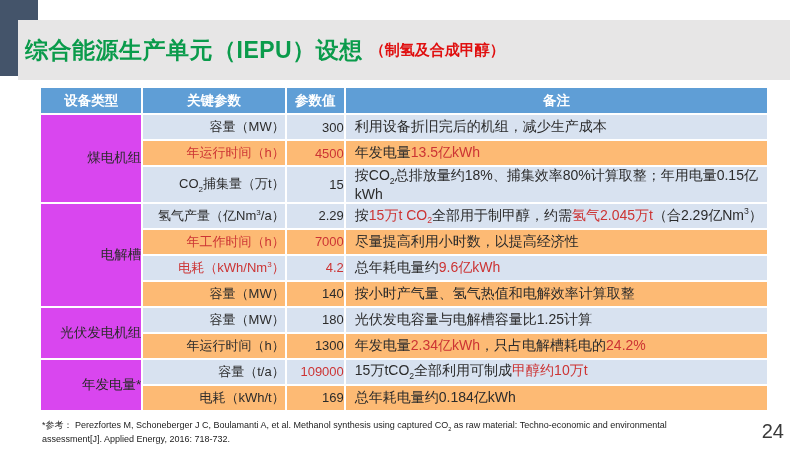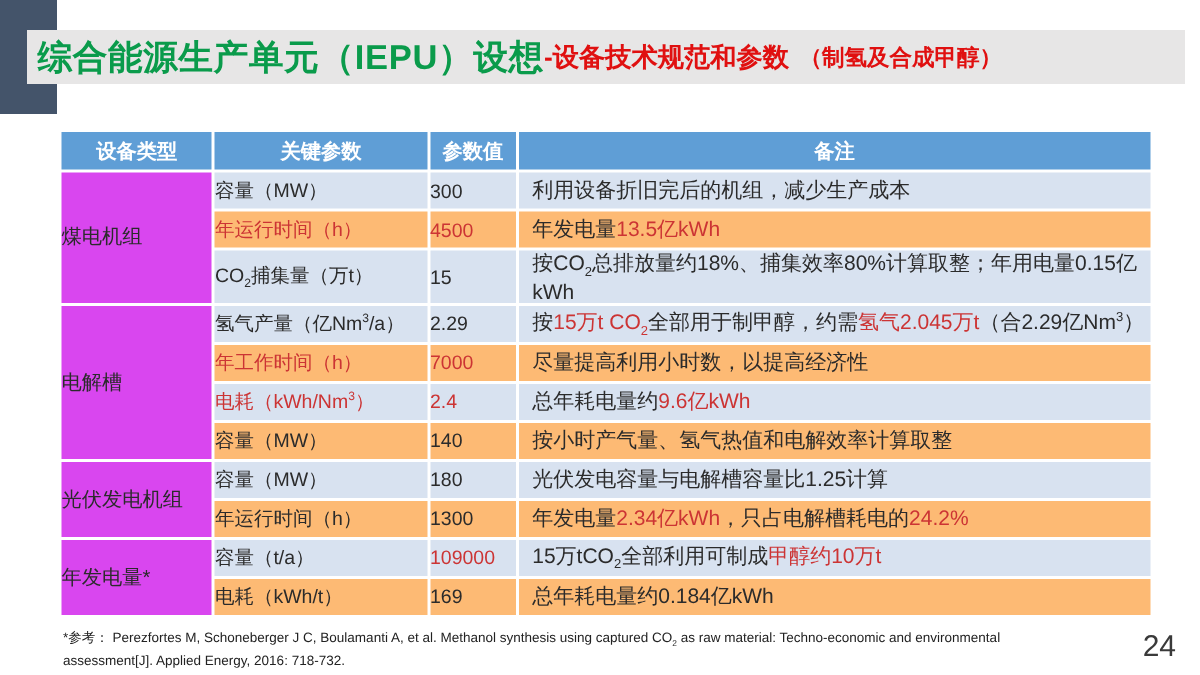--- a/index.html
+++ b/index.html
@@ -6,38 +6,38 @@
   body{
     width:800px;height:450px;overflow:hidden;background:#ffffff;
     font-family:"Liberation Sans","DejaVu Sans",sans-serif;
     position:relative;
   }
   .slide{position:absolute;left:0;top:0;width:800px;height:450px;background:#ffffff;}
 
   
   .navy-block{position:absolute;left:0;top:0;width:38px;height:76px;background:#44546A;}
   .title-band{
-    position:absolute;left:18px;top:20px;width:772px;height:36px;background:#E7E6E6;
+    position:absolute;left:18px;top:20px;width:772px;height:60px;background:#E7E6E6;
     display:flex;align-items:center;padding-left:7px;box-sizing:border-box;white-space:nowrap;
   }
   .title-main{font-size:23px;font-weight:bold;color:#0A9B4B;letter-spacing:0.5px;}
   .title-sub{font-size:17.5px;font-weight:bold;color:#E01010;}
   .title-sub2{font-size:15px;font-weight:bold;color:#E01010;margin-left:7px;}
 
   
   table.spec{
     position:absolute;left:39px;top:86px;width:730px;
     border-spacing:2px;border-collapse:separate;table-layout:fixed;
   }
   col.c-device{width:100px;} col.c-param{width:141px;} col.c-value{width:57px;} col.c-remark{width:420px;}
   th{
     background:#5F9ED6;color:#ffffff;font-weight:bold;font-size:13.5px;
     height:25px;text-align:center;padding:0;
   }
-  td{height:24px;font-size:13px;color:#2B2B2B;text-align:left;padding:0;vertical-align:middle;}
+  td{height:24px;font-size:13px;color:#2B2B2B;text-align:right;padding:0;vertical-align:middle;}
   td.device-cell{background:#d946ef;font-size:13.5px;}
   td.remark-cell{text-align:left;padding-left:9px;font-size:14px;}
   tr.band-dark td.data-cell{background:#D8E2F0;}
   tr.band-light td.data-cell{background:#fdba74;}
   .red{color:#CC3434;}
   sub,sup{font-size:0.62em;}
 
   
   .footnote{
     position:absolute;left:42px;top:419px;width:676px;
@@ -49,21 +49,20 @@
 </style>
 </head>
 <body>
 
 <div class="slide">
 
   <div class="navy-block"></div>
 
   <div class="title-band">
     <span class="title-main">综合能源生产单元（IEPU）设想</span>
-      <span class="title-sub">-设备技术规范和参数</span>
       <span class="title-sub2">（制氢及合成甲醇）</span>
   </div>
 
   <table class="spec">
     <colgroup>
       <col class="c-device">
         <col class="c-param">
         <col class="c-value">
         <col class="c-remark">
     </colgroup>
@@ -98,21 +97,21 @@
           <td class="data-cell value-cell"><span>2.29</span></td>
           <td class="data-cell remark-cell"><span>按</span><span class="red">15万t CO</span><sub class="red">2</sub><span>全部用于制甲醇，约需</span><span class="red">氢气2.045万t</span><span>（合2.29亿Nm</span><sup>3</sup><span>）</span></td>
         </tr>
         <tr class="band-light">
           <td class="data-cell param-cell"><span class="red">年工作时间（h）</span></td>
           <td class="data-cell value-cell"><span class="red">7000</span></td>
           <td class="data-cell remark-cell"><span>尽量提高利用小时数，以提高经济性</span></td>
         </tr>
         <tr class="band-dark">
           <td class="data-cell param-cell"><span class="red">电耗（kWh/Nm</span><sup class="red">3</sup><span class="red">）</span></td>
-          <td class="data-cell value-cell"><span class="red">2.4</span></td>
+          <td class="data-cell value-cell"><span class="red">4.2</span></td>
           <td class="data-cell remark-cell"><span>总年耗电量约</span><span class="red">9.6亿kWh</span></td>
         </tr>
         <tr class="band-light">
           <td class="data-cell param-cell"><span>容量（MW）</span></td>
           <td class="data-cell value-cell"><span>140</span></td>
           <td class="data-cell remark-cell"><span>按小时产气量、氢气热值和电解效率计算取整</span></td>
         </tr>
         <tr class="band-dark">
           <td rowspan="2" class="device-cell">光伏发电机组</td>
           <td class="data-cell param-cell"><span>容量（MW）</span></td>

